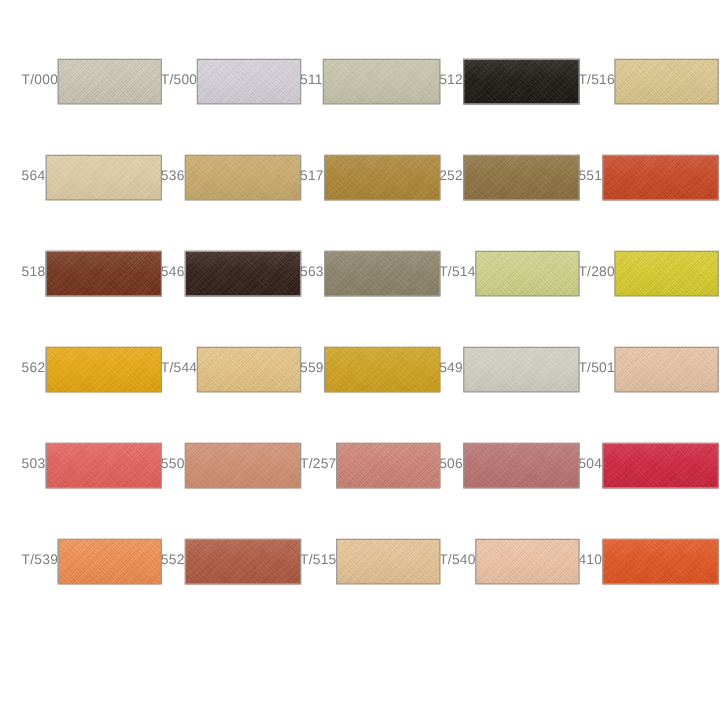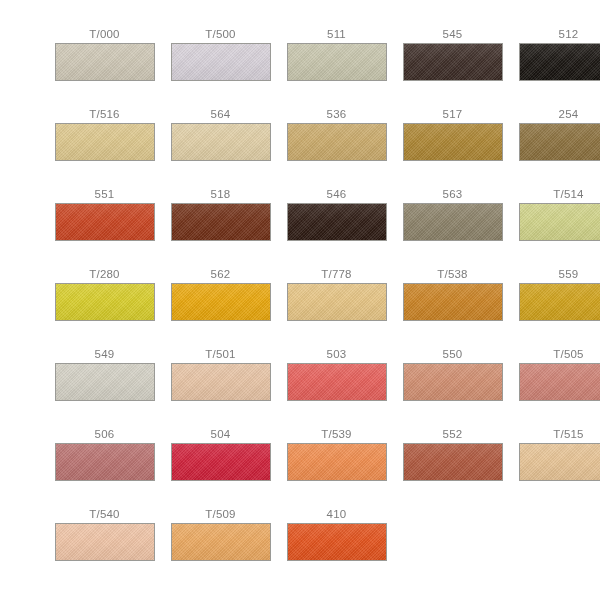--- a/index.html
+++ b/index.html
@@ -25,23 +25,22 @@
     grid-template-rows: repeat(7, 80px);
     column-gap: 16px;
     row-gap: 0px;
     background: #ffffff;
   }
 
   .swatch-cell {
     width: 117px;
     height: 80px;
     display: flex;
-    flex-direction: column;
+    flex-direction: row;
     align-items: center;
-    margin-left: 28px;
   }
 
   .swatch-label {
     font-size: 11.5px;
     line-height: 13px;
     color: #7c7c7c;
     letter-spacing: 0.2px;
     text-align: center;
     height: 15px;
     white-space: nowrap;
@@ -92,45 +91,41 @@
     </div>
     <div class="swatch-cell">
       <div class="swatch-label">T/500</div>
       <div class="swatch-chip" style="background-color: rgb(214, 208, 216);"></div>
     </div>
     <div class="swatch-cell">
       <div class="swatch-label">511</div>
       <div class="swatch-chip" style="background-color: rgb(198, 196, 171);"></div>
     </div>
     <div class="swatch-cell">
-      <div class="swatch-label">545</div>
-      <div class="swatch-chip" style="background-color: rgb(59, 43, 37);"></div>
-    </div>
-    <div class="swatch-cell">
       <div class="swatch-label">512</div>
       <div class="swatch-chip" style="background-color: rgb(23, 19, 15);"></div>
     </div>
     <div class="swatch-cell">
       <div class="swatch-label">T/516</div>
       <div class="swatch-chip" style="background-color: rgb(220, 198, 139);"></div>
     </div>
     <div class="swatch-cell">
       <div class="swatch-label">564</div>
       <div class="swatch-chip" style="background-color: rgb(223, 205, 164);"></div>
     </div>
     <div class="swatch-cell">
       <div class="swatch-label">536</div>
       <div class="swatch-chip" style="background-color: rgb(201, 169, 105);"></div>
     </div>
     <div class="swatch-cell">
       <div class="swatch-label">517</div>
       <div class="swatch-chip" style="background-color: rgb(171, 132, 49);"></div>
     </div>
     <div class="swatch-cell">
-      <div class="swatch-label">254</div>
+      <div class="swatch-label">252</div>
       <div class="swatch-chip" style="background-color: rgb(138, 111, 60);"></div>
     </div>
     <div class="swatch-cell">
       <div class="swatch-label">551</div>
       <div class="swatch-chip" style="background-color: rgb(200, 66, 31);"></div>
     </div>
     <div class="swatch-cell">
       <div class="swatch-label">518</div>
       <div class="swatch-chip" style="background-color: rgb(113, 47, 22);"></div>
     </div>
@@ -148,26 +143,22 @@
     </div>
     <div class="swatch-cell">
       <div class="swatch-label">T/280</div>
       <div class="swatch-chip" style="background-color: rgb(214, 204, 40);"></div>
     </div>
     <div class="swatch-cell">
       <div class="swatch-label">562</div>
       <div class="swatch-chip" style="background-color: rgb(232, 166, 10);"></div>
     </div>
     <div class="swatch-cell">
-      <div class="swatch-label">T/778</div>
+      <div class="swatch-label">T/544</div>
       <div class="swatch-chip" style="background-color: rgb(229, 195, 130);"></div>
-    </div>
-    <div class="swatch-cell">
-      <div class="swatch-label">T/538</div>
-      <div class="swatch-chip" style="background-color: rgb(201, 129, 34);"></div>
     </div>
     <div class="swatch-cell">
       <div class="swatch-label">559</div>
       <div class="swatch-chip" style="background-color: rgb(207, 161, 25);"></div>
     </div>
     <div class="swatch-cell">
       <div class="swatch-label">549</div>
       <div class="swatch-chip" style="background-color: rgb(210, 207, 195);"></div>
     </div>
     <div class="swatch-cell">
@@ -176,21 +167,21 @@
     </div>
     <div class="swatch-cell">
       <div class="swatch-label">503</div>
       <div class="swatch-chip" style="background-color: rgb(229, 93, 88);"></div>
     </div>
     <div class="swatch-cell">
       <div class="swatch-label">550</div>
       <div class="swatch-chip" style="background-color: rgb(208, 141, 111);"></div>
     </div>
     <div class="swatch-cell">
-      <div class="swatch-label">T/505</div>
+      <div class="swatch-label">T/257</div>
       <div class="swatch-chip" style="background-color: rgb(205, 128, 115);"></div>
     </div>
     <div class="swatch-cell">
       <div class="swatch-label">506</div>
       <div class="swatch-chip" style="background-color: rgb(184, 112, 110);"></div>
     </div>
     <div class="swatch-cell">
       <div class="swatch-label">504</div>
       <div class="swatch-chip" style="background-color: rgb(207, 31, 57);"></div>
     </div>
@@ -204,20 +195,16 @@
     </div>
     <div class="swatch-cell">
       <div class="swatch-label">T/515</div>
       <div class="swatch-chip" style="background-color: rgb(230, 194, 147);"></div>
     </div>
     <div class="swatch-cell">
       <div class="swatch-label">T/540</div>
       <div class="swatch-chip" style="background-color: rgb(238, 194, 164);"></div>
     </div>
     <div class="swatch-cell">
-      <div class="swatch-label">T/509</div>
-      <div class="swatch-chip" style="background-color: rgb(234, 167, 94);"></div>
-    </div>
-    <div class="swatch-cell">
       <div class="swatch-label">410</div>
       <div class="swatch-chip" style="background-color: rgb(226, 80, 26);"></div>
     </div>
   </div>
 
 </body></html>

